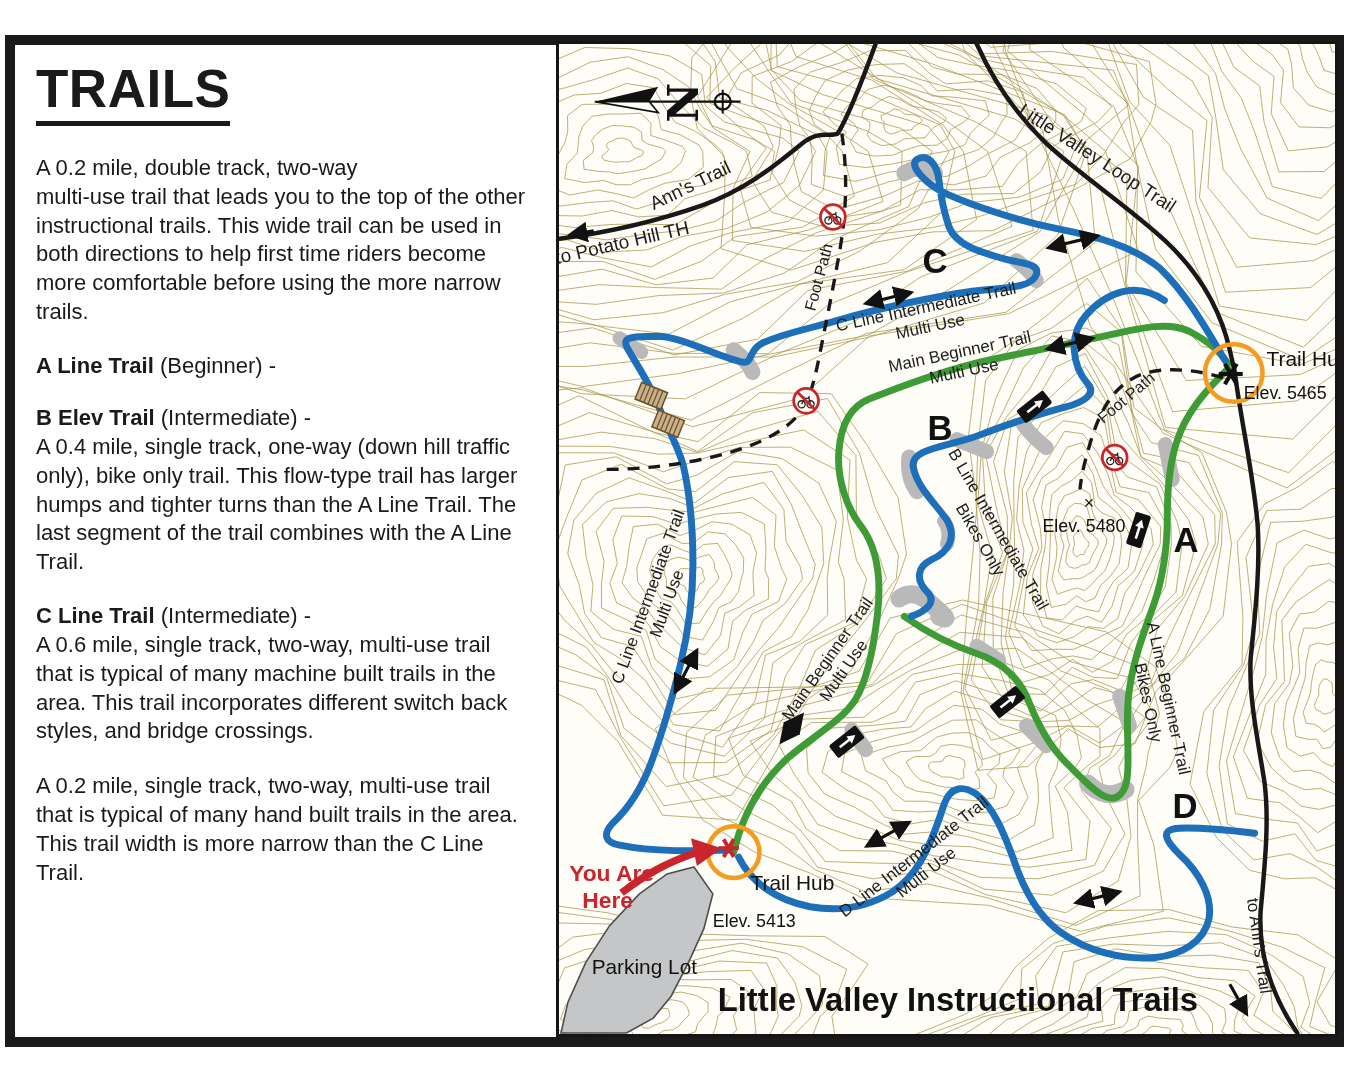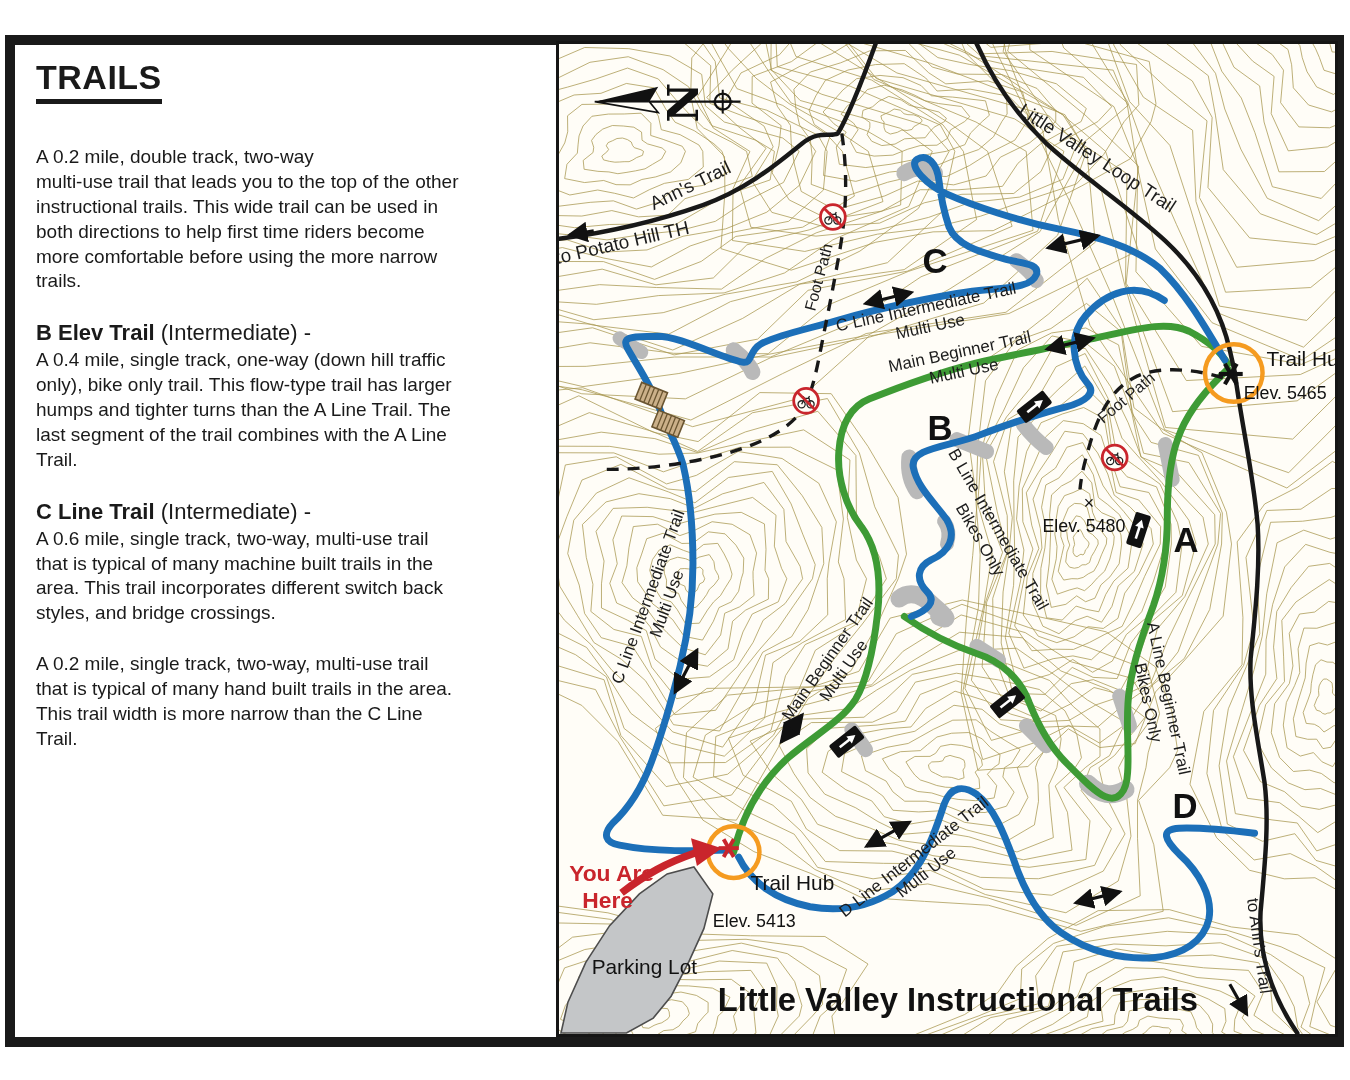--- a/index.html
+++ b/index.html
@@ -5,25 +5,25 @@
   :root{
     --beginner-green:#3e9b35; --intermediate-blue:#1c6fb8; --hub-orange:#f59b20;
     --you-are-here-red:#c9252c; --contour-tan:#a8964f; --berm-gray:#b9b9b9;
     --parking-gray:#c4c6c8; --ink:#1a1a1a;
   }
   *{margin:0;padding:0;box-sizing:border-box}
   body{width:1350px;height:1080px;background:#fff;font-family:"Liberation Sans",sans-serif;color:var(--ink);position:relative;overflow:hidden}
   .frame{position:absolute;left:5px;top:35px;width:1339px;height:1012px;border:10px solid #1a1a1a;background:#fff}
   
   .panel{position:absolute;left:36px;top:58px;width:505px}
-  .panel h1{font-size:34px;font-weight:800;letter-spacing:.5px;display:inline-block;border-bottom:5px solid var(--ink);padding-bottom:2px;margin-bottom:41px}
+  .panel h1{font-size:53px;font-weight:800;letter-spacing:.5px;display:inline-block;border-bottom:5px solid var(--ink);padding-bottom:2px;margin-bottom:28px}
   .section{margin-bottom:26px}
   .section .head{font-size:22px;margin-bottom:2px}
   .section .head .nm{font-weight:800}
-  .section .body{font-size:19px;line-height:1.31;white-space:pre-line}
+  .section .body{font-size:22px;line-height:1.31;white-space:pre-line}
   
   .mapbox{position:absolute;left:556px;top:41px;width:782px;height:996px;border:3px solid #151515;background:#fffdf7}
   .mapbox svg{width:100%;height:100%;display:block}
   
   .contour{fill:none;stroke:var(--contour-tan);stroke-width:.9;opacity:.85}
   .berm{fill:none;stroke:var(--berm-gray);stroke-linecap:round}
   .t-green{fill:none;stroke:var(--beginner-green);stroke-width:7;stroke-linecap:round;stroke-linejoin:round}
   .t-blue{fill:none;stroke:var(--intermediate-blue);stroke-width:7;stroke-linecap:round;stroke-linejoin:round}
   .t-black{fill:none;stroke:#181818;stroke-width:4.5;stroke-linecap:round;stroke-linejoin:round}
   .t-dash{fill:none;stroke:#181818;stroke-width:3.4;stroke-dasharray:12 9;stroke-linecap:butt}
@@ -48,20 +48,21 @@
   <h1>TRAILS</h1>
   <div class="section">
     <div class="body">A 0.2 mile, double track, two-way
 multi-use trail that leads you to the top of the other
 instructional trails.  This wide trail can be used in
 both directions to help first time riders become
 more comfortable before using the more narrow
 trails.</div>
   </div>
   <div class="section">
+    <div class="head"><span class="nm">A Line Trail</span><span> (Beginner) -</span></div>
   </div>
   <div class="section">
     <div class="head"><span class="nm">B Elev Trail</span><span> (Intermediate) -</span></div>
     <div class="body">A 0.4 mile, single track, one-way (down hill traffic
 only), bike only trail.  This flow-type trail has larger
 humps and tighter turns than the A Line Trail.  The
 last segment of the trail combines with the A Line
 Trail.</div>
   </div>
   <div class="section">

